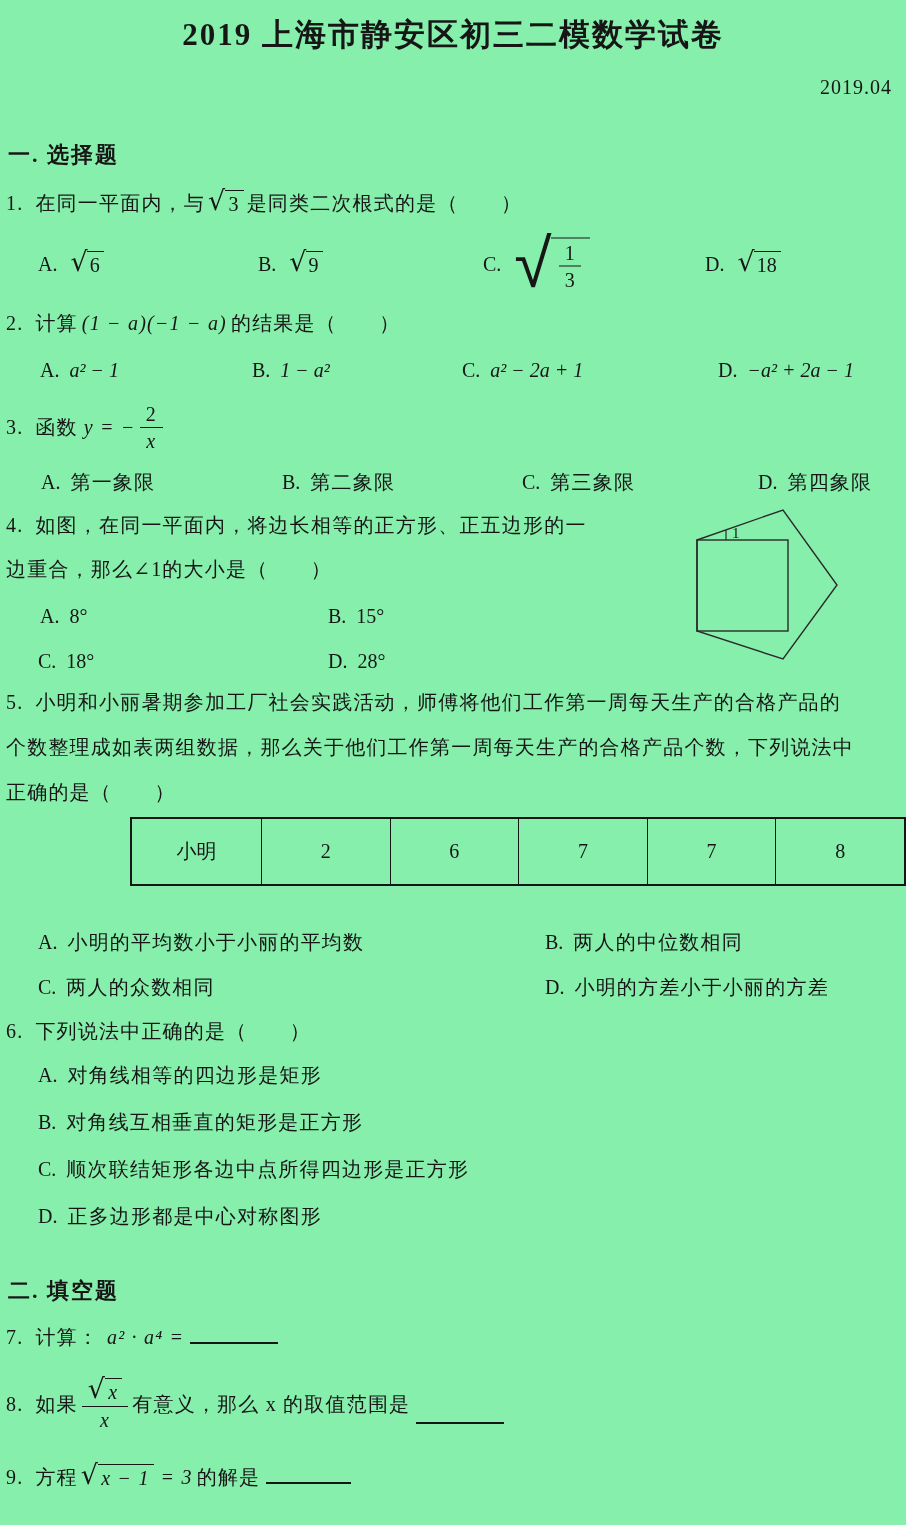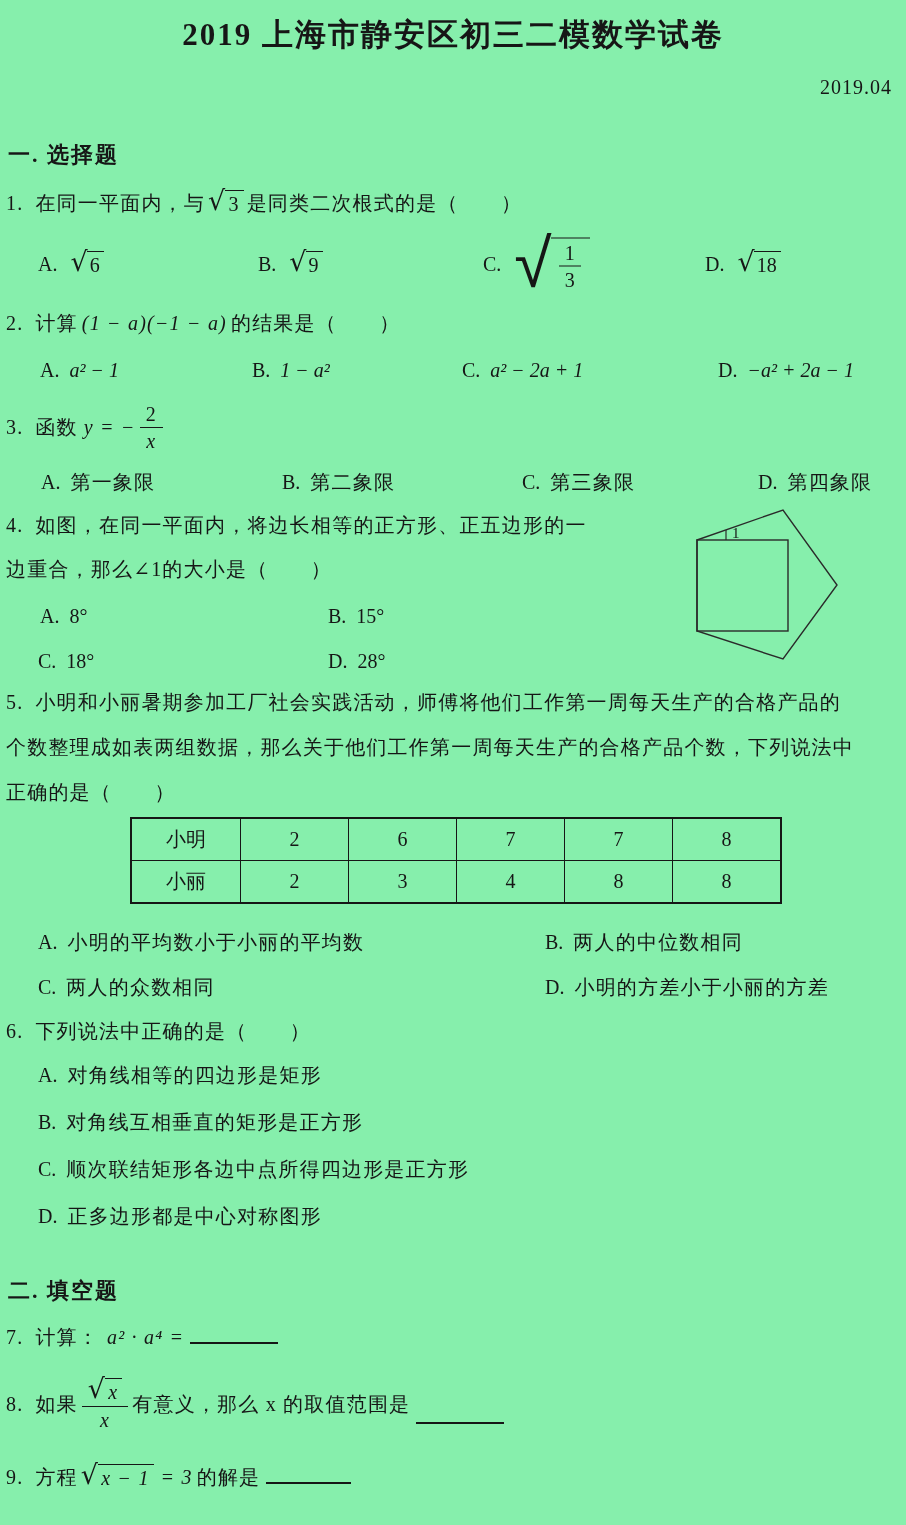--- a/index.html
+++ b/index.html
@@ -27,21 +27,21 @@
   .sr{display:inline-flex;align-items:flex-start;margin:0 3px;white-space:nowrap;}
   .sr .sg{font-family:"DejaVu Sans",sans-serif;font-size:1.35em;line-height:0.8;margin-right:-1px;}
   .sr .rd{border-top:1.7px solid #161616;padding:2px 4px 0 3px;line-height:1.15;position:relative;top:0;}
   .sr-big .sg{font-size:3.4em;line-height:0.75;font-weight:300;}
   .sr-big .rd{padding:3px 5px 0 4px;}
   
   .blank{display:inline-block;width:88px;height:0.95em;border-bottom:2.2px solid #161616;margin-left:6px;}
   .blank.center-fix{position:relative;top:9px;}
   
   .qtable{position:absolute;left:130px;top:817px;border-collapse:collapse;border:2.5px solid #161616;}
-  .qtable td{border:1.6px solid #161616;width:107px;height:41px;text-align:center;font-size:20px;padding:0;}
+  .qtable td{border:1.6px solid #161616;width:107px;height:41px;text-align:center;font-size:20px;padding:12px;}
   .qtable td.hd{width:108px;}
   
   .fig{position:absolute;left:660px;top:494px;width:200px;height:185px;}
 </style>
 </head>
 <body>
 
 <div class="page">
 
   <div class="line title">2019 上海市静安区初三二模数学试卷</div>
@@ -188,28 +188,20 @@
   <table class="qtable">
     <tbody>
       <tr>
         <td class="hd">小明</td>
         <td>2</td>
         <td>6</td>
         <td>7</td>
         <td>7</td>
         <td>8</td>
       </tr>
-      <tr>
-        <td class="hd">小丽</td>
-        <td>2</td>
-        <td>3</td>
-        <td>4</td>
-        <td>8</td>
-        <td>8</td>
-      </tr>
     </tbody>
   </table>
 
   <div class="row" style="top:926px;height:32px">
     <span class="opt vc" style="left:38px">
       <span class="lbl">A.</span>
       <span class="cjk">小明的平均数小于小丽的平均数</span>
     </span>
     <span class="opt vc" style="left:545px">
       <span class="lbl">B.</span>

